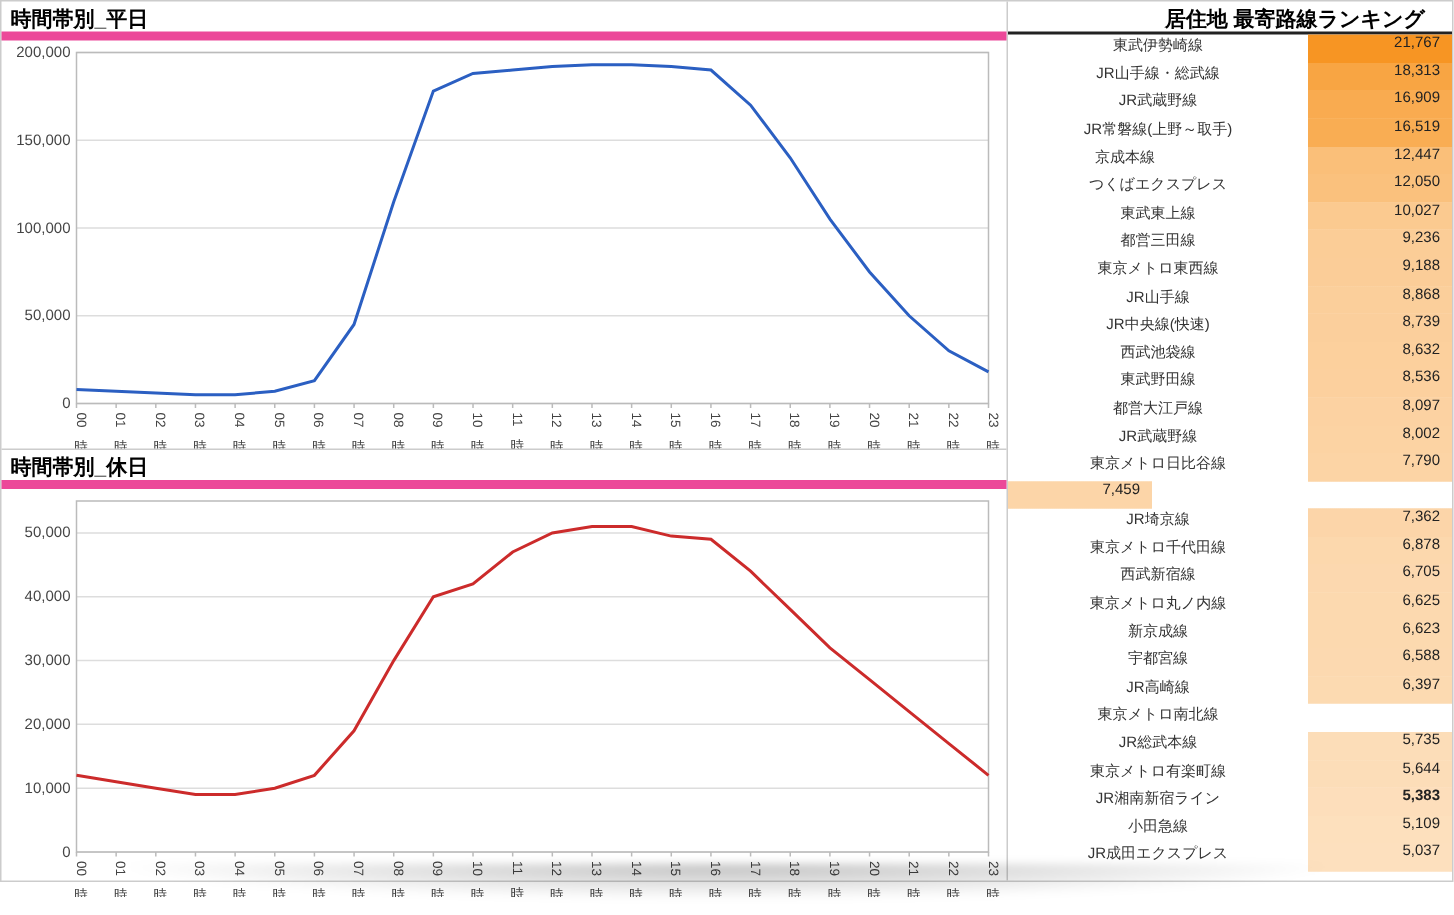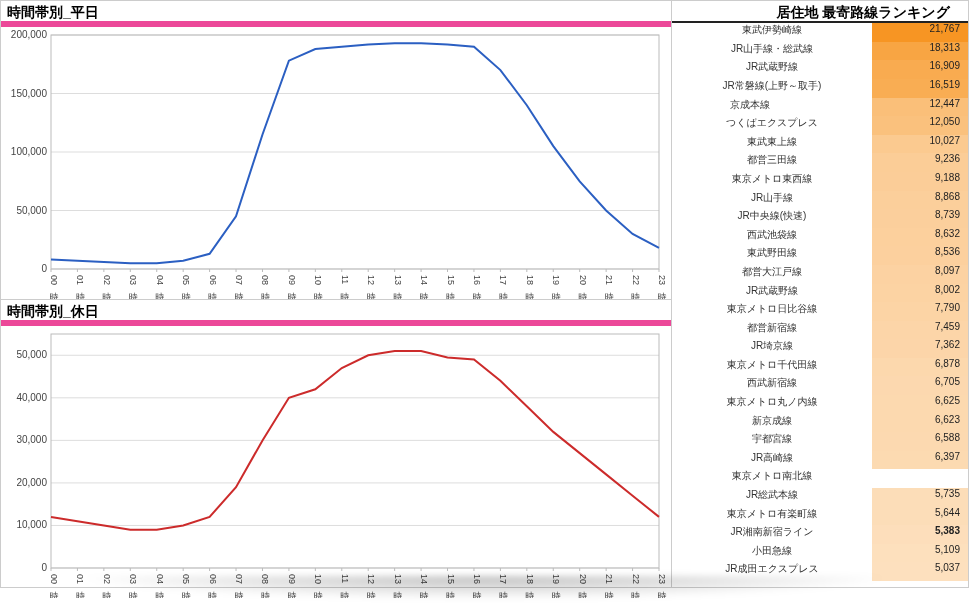--- a/index.html
+++ b/index.html
@@ -312,21 +312,20 @@
         </div>
         <div class="rank-row">
           <div class="rank-name">JR武蔵野線</div>
           <div class="rank-val" style="background: linear-gradient(to right, rgb(252, 211, 163), rgb(252, 211, 163)) rgb(252, 211, 163);">8,002</div>
         </div>
         <div class="rank-row">
           <div class="rank-name">東京メトロ日比谷線</div>
           <div class="rank-val" style="background: linear-gradient(to right, rgb(252, 212, 165), rgb(252, 212, 165)) rgb(252, 212, 165);">7,790</div>
         </div>
         <div class="rank-row">
-          <div class="rank-name">都営新宿線</div>
           <div class="rank-val" style="background: linear-gradient(to right, rgb(252, 213, 168), rgb(252, 213, 168)) rgb(252, 213, 168);">7,459</div>
         </div>
         <div class="rank-row">
           <div class="rank-name">JR埼京線</div>
           <div class="rank-val" style="background: linear-gradient(to right, rgb(252, 213, 169), rgb(252, 213, 169)) rgb(252, 213, 169);">7,362</div>
         </div>
         <div class="rank-row">
           <div class="rank-name">東京メトロ千代田線</div>
           <div class="rank-val" style="background: linear-gradient(to right, rgb(252, 216, 173), rgb(252, 216, 173)) rgb(252, 216, 173);">6,878</div>
         </div>

